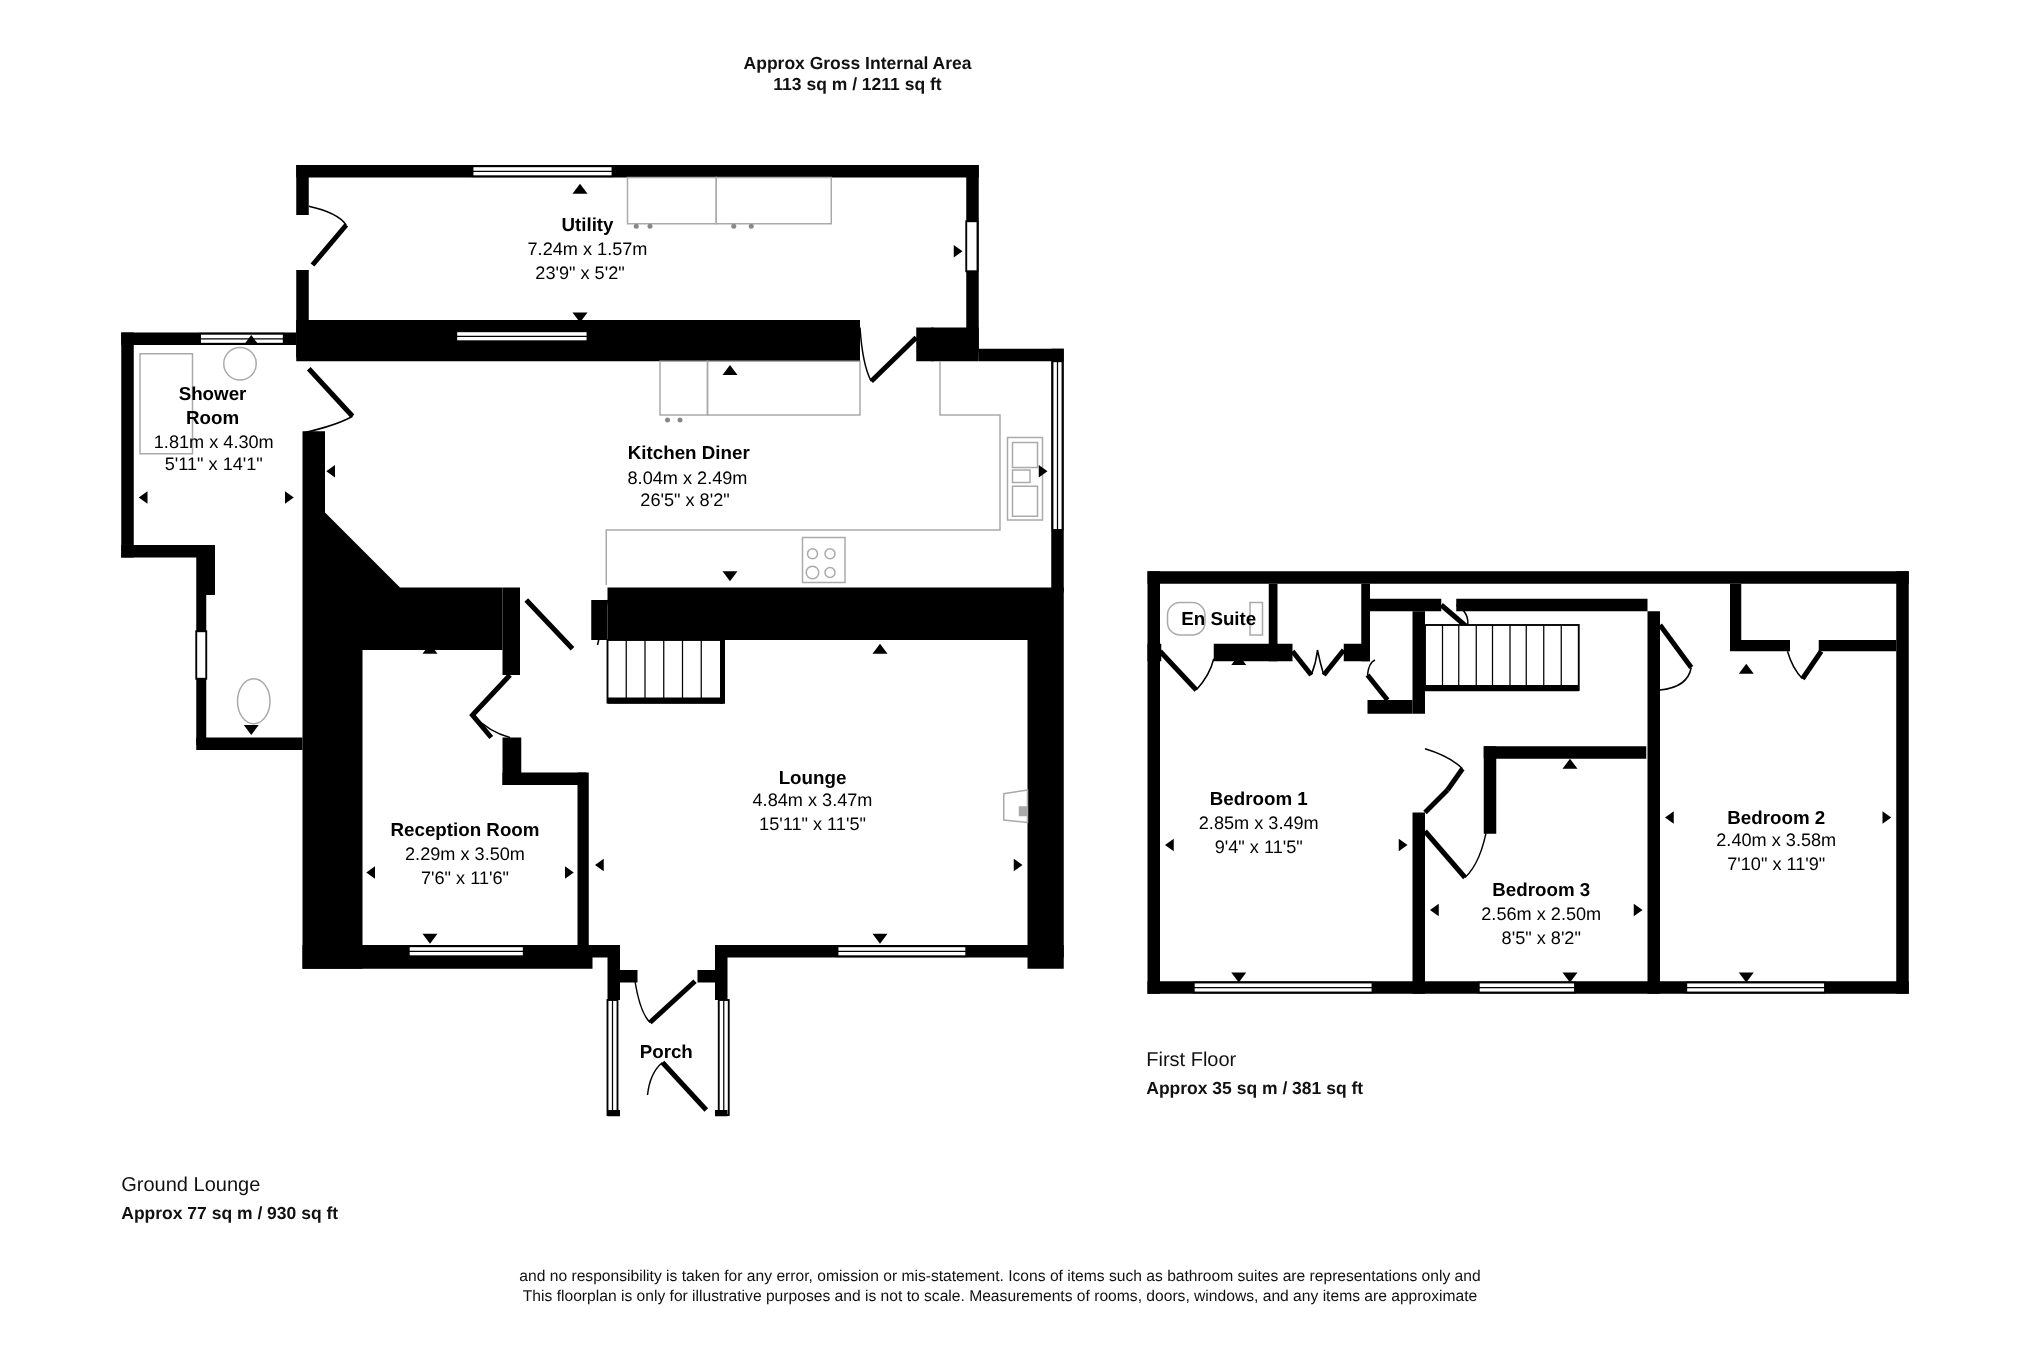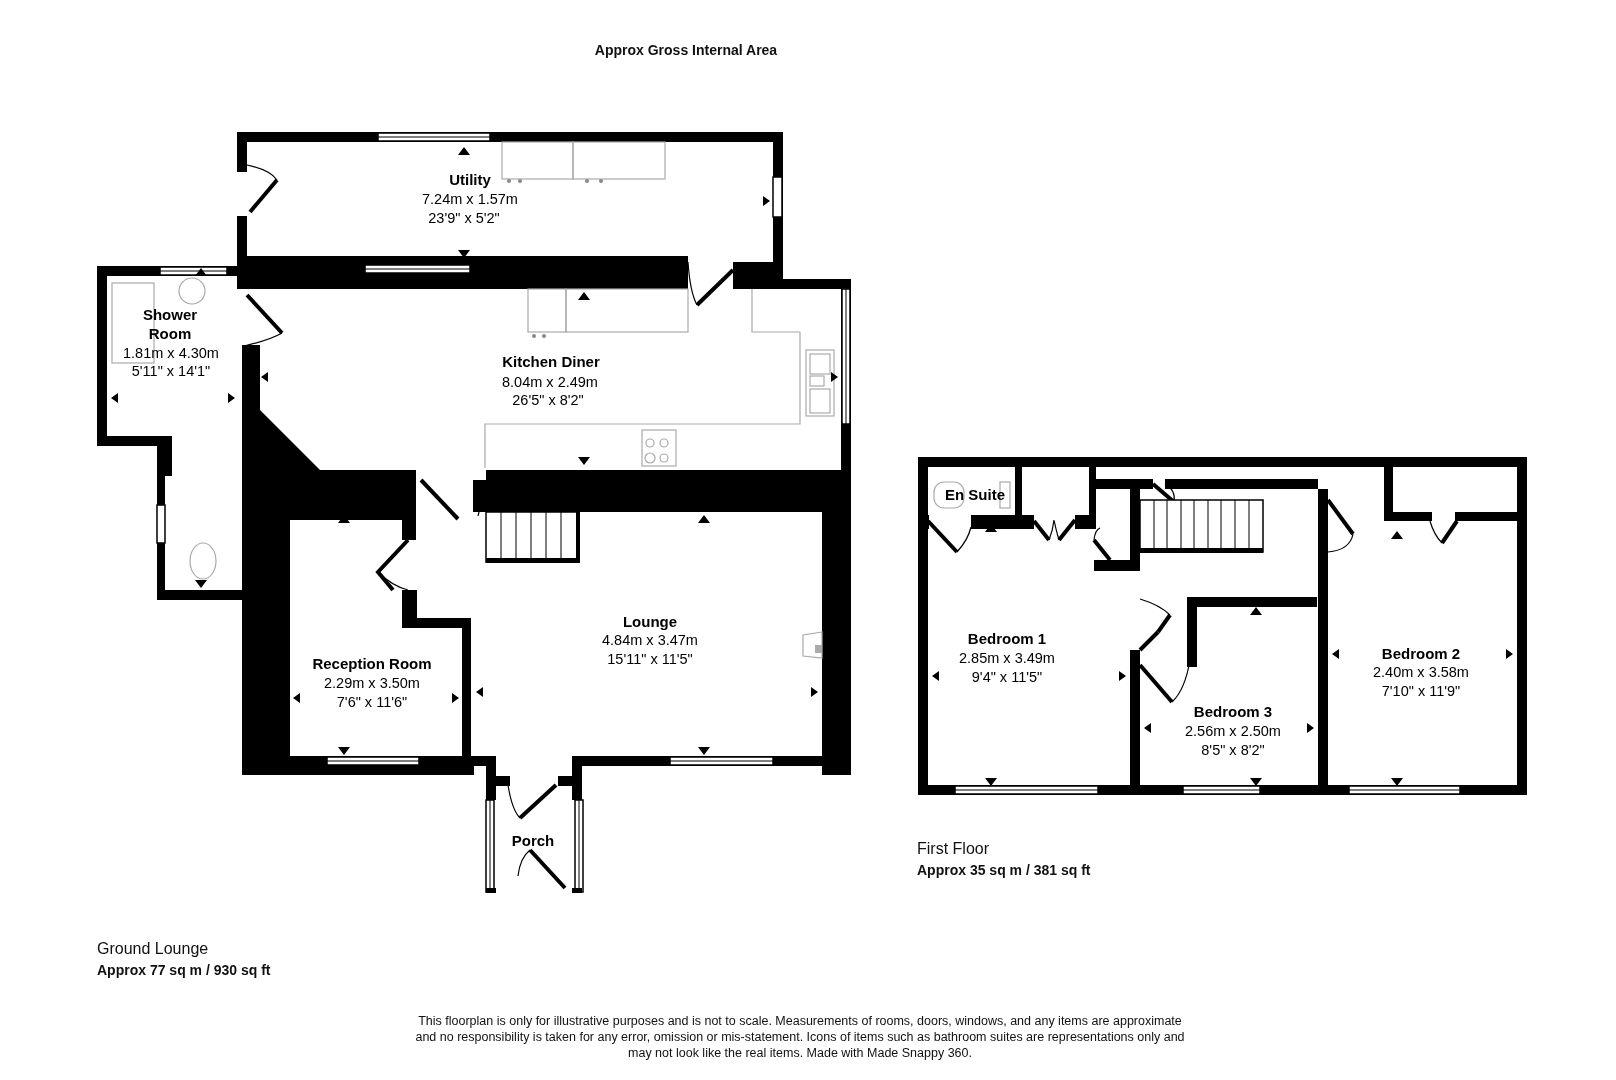--- a/index.html
+++ b/index.html
@@ -20,20 +20,21 @@
   .fixture { fill: none; stroke: #aaa; stroke-width: 1.2; }
   .door { fill: none; stroke: #000; stroke-width: 1.2; }
   .leaf { stroke: #000; stroke-width: 4; }
   .arrow { fill: #000; }
 </style>
 </head>
 <body>
 
 <div class="abs title-block">
   <div>Approx Gross Internal Area</div>
+  <div>113 sq m / 1211 sq ft</div>
 </div>
 
 <svg width="1616" height="1080" viewBox="0 0 1616 1080">
 
   <g>
 
     <rect class="wall" x="237" y="132" width="546" height="10"></rect>
     <rect class="wall" x="237" y="132" width="10" height="40"></rect>
     <rect class="wall" x="237" y="216" width="10" height="70"></rect>
     <rect class="wall" x="773" y="132" width="10" height="150"></rect>
@@ -306,16 +307,15 @@
   <div class="floor-label">First Floor</div>
   <div class="floor-area">Approx 35 sq m / 381 sq ft</div>
 </div>
 
 <div class="abs" style="left:97px; top:940px;">
   <div class="floor-label">Ground Lounge</div>
   <div class="floor-area">Approx 77 sq m / 930 sq ft</div>
 </div>
 
 <div class="abs disclaimer">
+  <div>and no responsibility is taken for any error, omission or mis-statement. Icons of items such as bathroom suites are representations only and</div>
   <div>This floorplan is only for illustrative purposes and is not to scale. Measurements of rooms, doors, windows, and any items are approximate</div>
-  <div>and no responsibility is taken for any error, omission or mis-statement. Icons of items such as bathroom suites are representations only and</div>
-  <div>may not look like the real items. Made with Made Snappy 360.</div>
 </div>
 
 </body></html>

